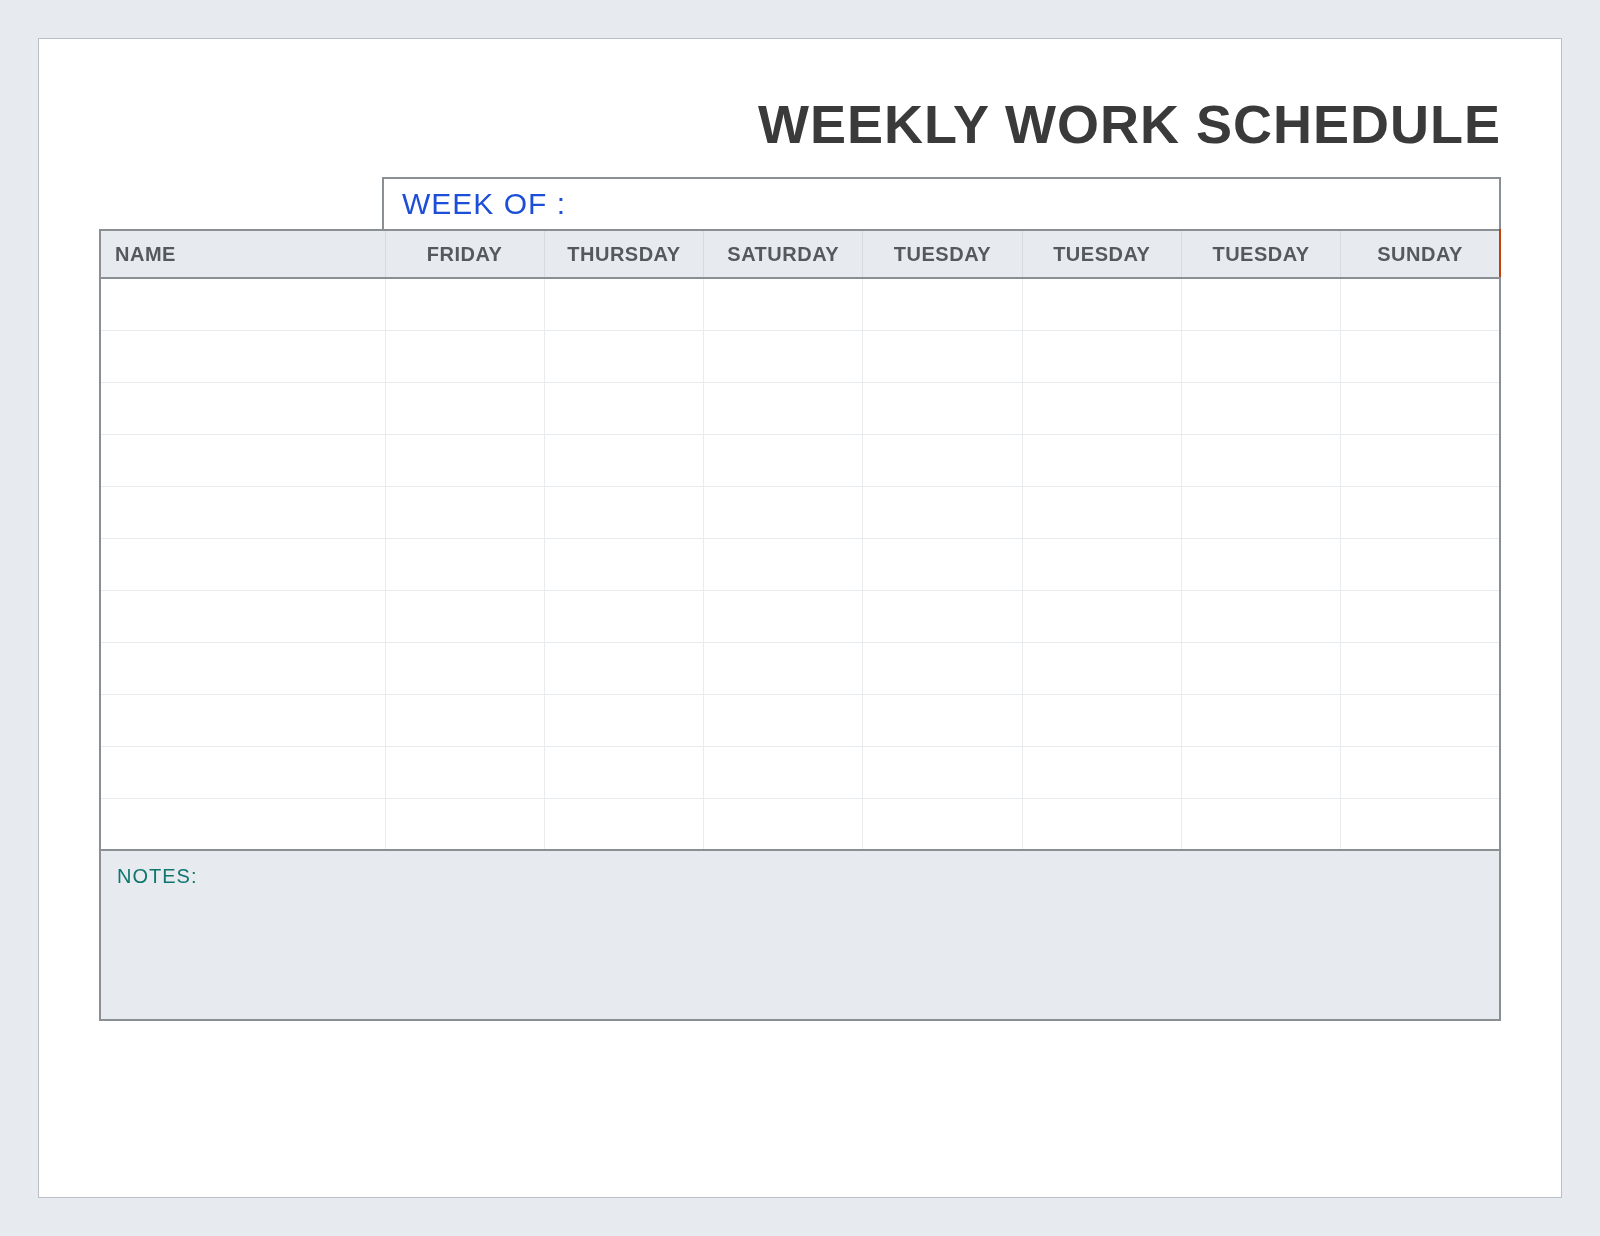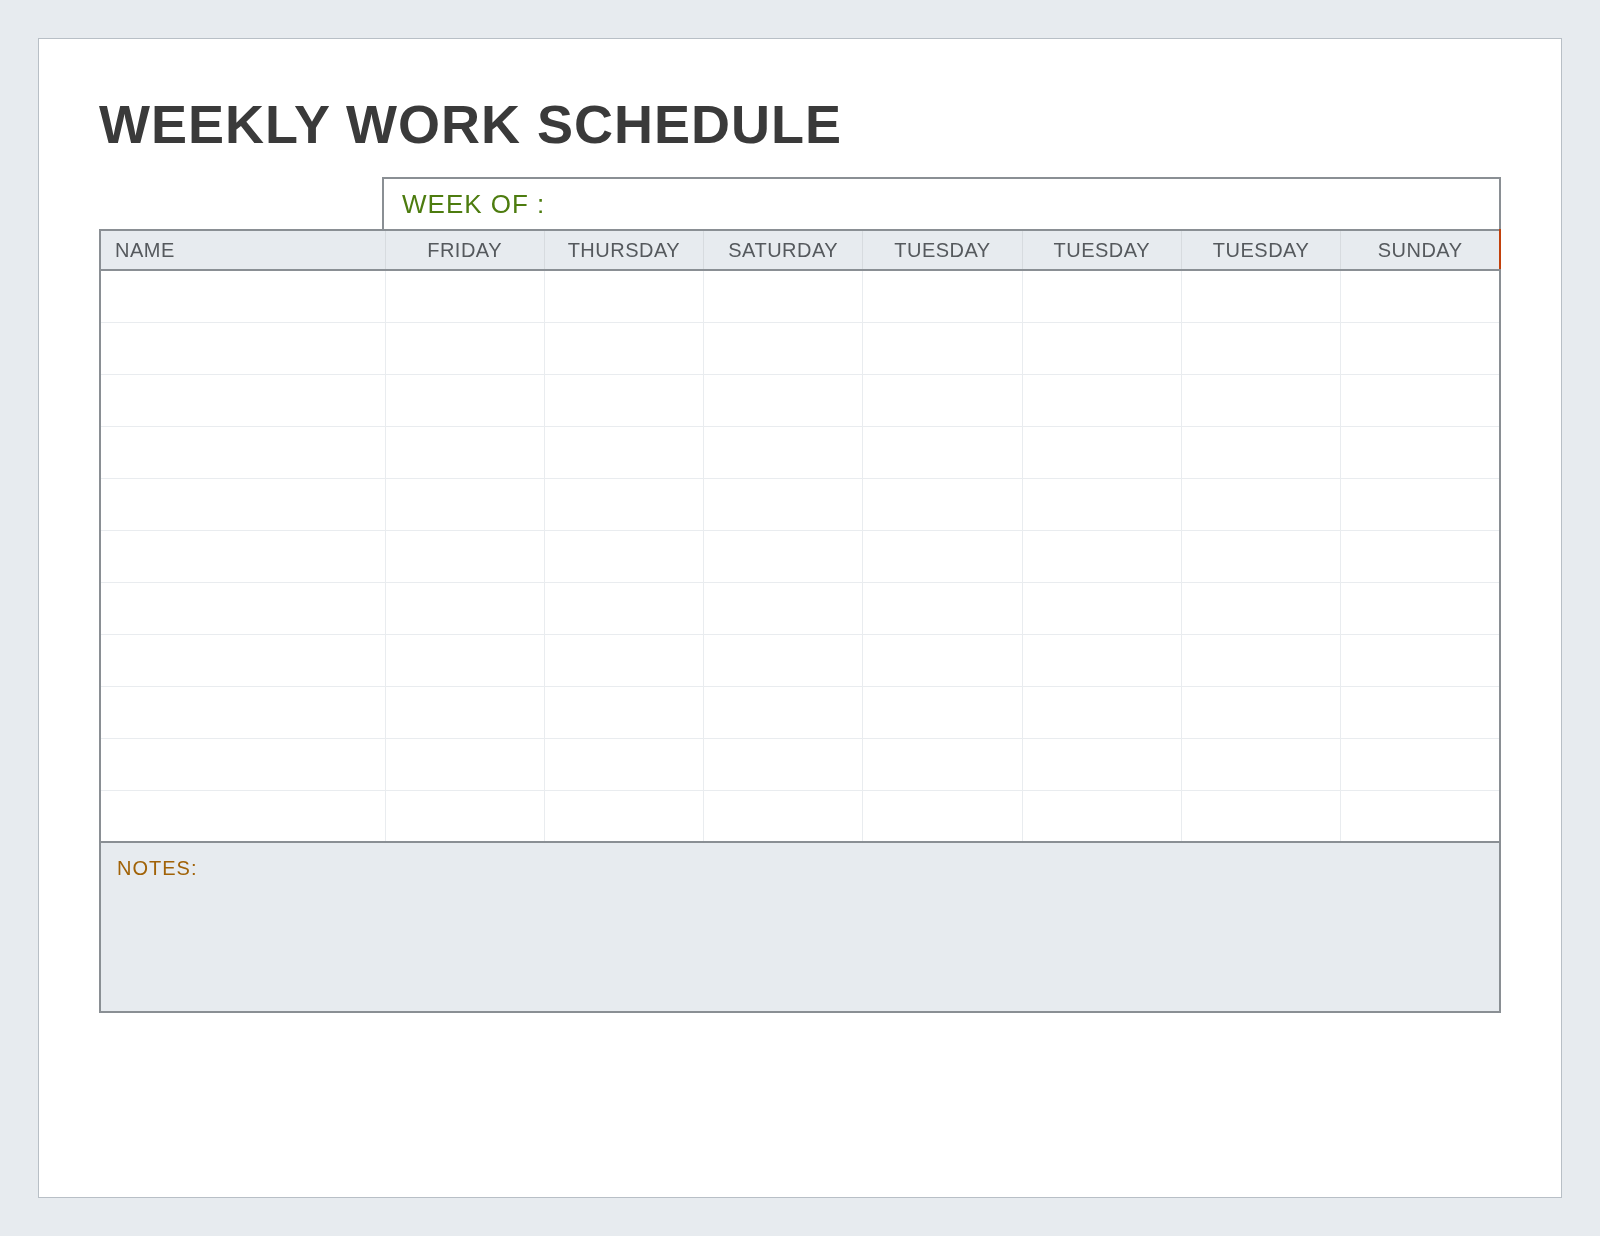--- a/index.html
+++ b/index.html
@@ -12,53 +12,53 @@
   }
   .page {
     background: #ffffff;
     width: 100%;
     height: 100%;
     border: 1px solid #b8bfc6;
     padding: 54px 60px 60px 60px;
     position: relative;
   }
   .title {
-    text-align: left;
+    text-align: right;
     font-size: 54px;
     font-weight: 900;
     letter-spacing: 1px;
     color: #3a3a3a;
     font-family: Arial Black, Arial, sans-serif;
     margin-bottom: 22px;
   }
   .weekof-box {
     margin-left: 283px;
     border: 2px solid #8a8f94;
     border-bottom: none;
     height: 52px;
     display: flex;
     align-items: center;
     padding-left: 18px;
-    font-size: 26px;
+    font-size: 30px;
     letter-spacing: 1px;
-    color: #4d7c0f;
+    color: #1d4ed8;
     font-weight: 400;
   }
   table.schedule {
     width: 100%;
     border-collapse: collapse;
     table-layout: fixed;
   }
   table.schedule th {
     background: #e7ebef;
-    font-weight: 400;
+    font-weight: 700;
     font-size: 20px;
     letter-spacing: 0.5px;
     color: #55595d;
-    height: 40px;
+    height: 48px;
     border-top: 2px solid #8a8f94;
     border-bottom: 2px solid #8a8f94;
     border-left: 1px solid #d7dbdf;
     border-right: 1px solid #d7dbdf;
     text-align: center;
   }
   table.schedule th.name-col {
     text-align: left;
     padding-left: 14px;
     border-left: 2px solid #8a8f94;
@@ -84,21 +84,21 @@
   col.col-name { width: 285px; }
   col.col-day { }
   .notes-box {
     background: #e7ebef;
     border: 2px solid #8a8f94;
     border-top: none;
     height: 170px;
     padding: 14px 16px;
     font-size: 20px;
     letter-spacing: 1px;
-    color: #a16207;
+    color: #0f766e;
     font-weight: 400;
   }
 </style>
 </head>
 <body>
 
 <div class="page">
 
   <div class="title">WEEKLY WORK SCHEDULE</div>
 

